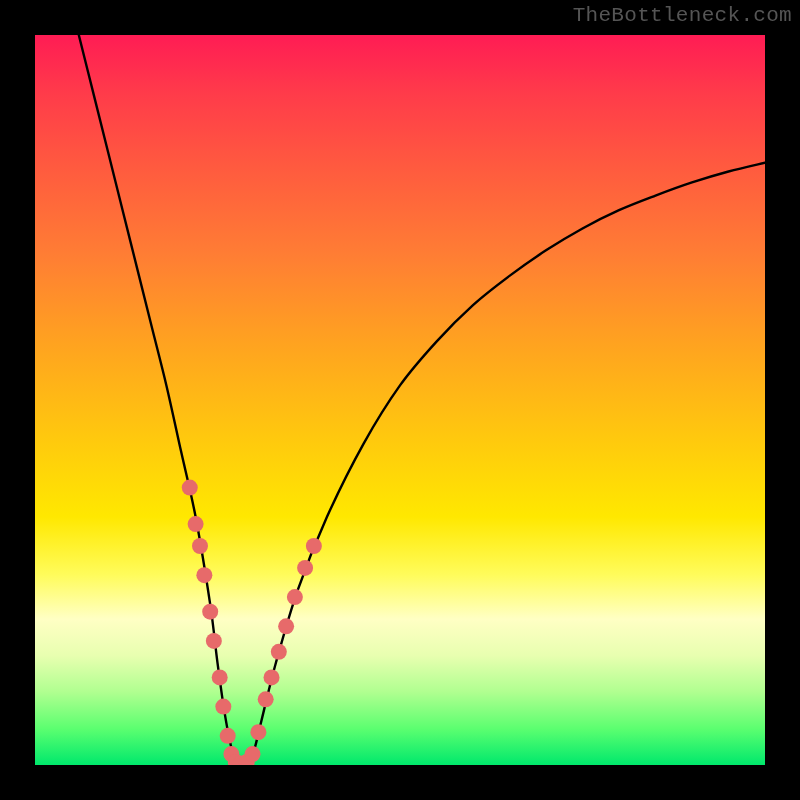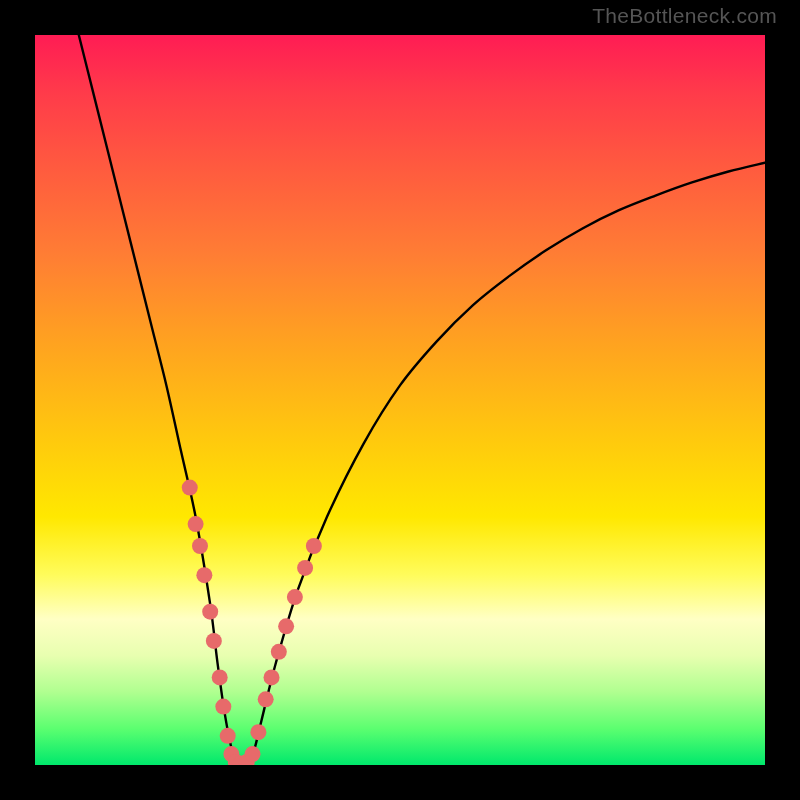--- a/index.html
+++ b/index.html
@@ -13,27 +13,27 @@
   }
   .stage {
     position: relative;
     width: 800px;
     height: 800px;
     background: #000;
   }
   .watermark {
     position: absolute;
     top: 4px;
-    right: 23px;
+    right: 8px;
     color: #555;
     font-size: 21px;
     font-weight: 500;
     letter-spacing: 0.3px;
     z-index: 20;
-    font-family: Liberation Sans, sans-serif;
+    font-family: Liberation Mono, monospace;
   }
   .plot-area {
     position: absolute;
     left: 35px;
     top: 35px;
     width: 730px;
     height: 730px;
     overflow: hidden;
   }
   .gradient-bg {

